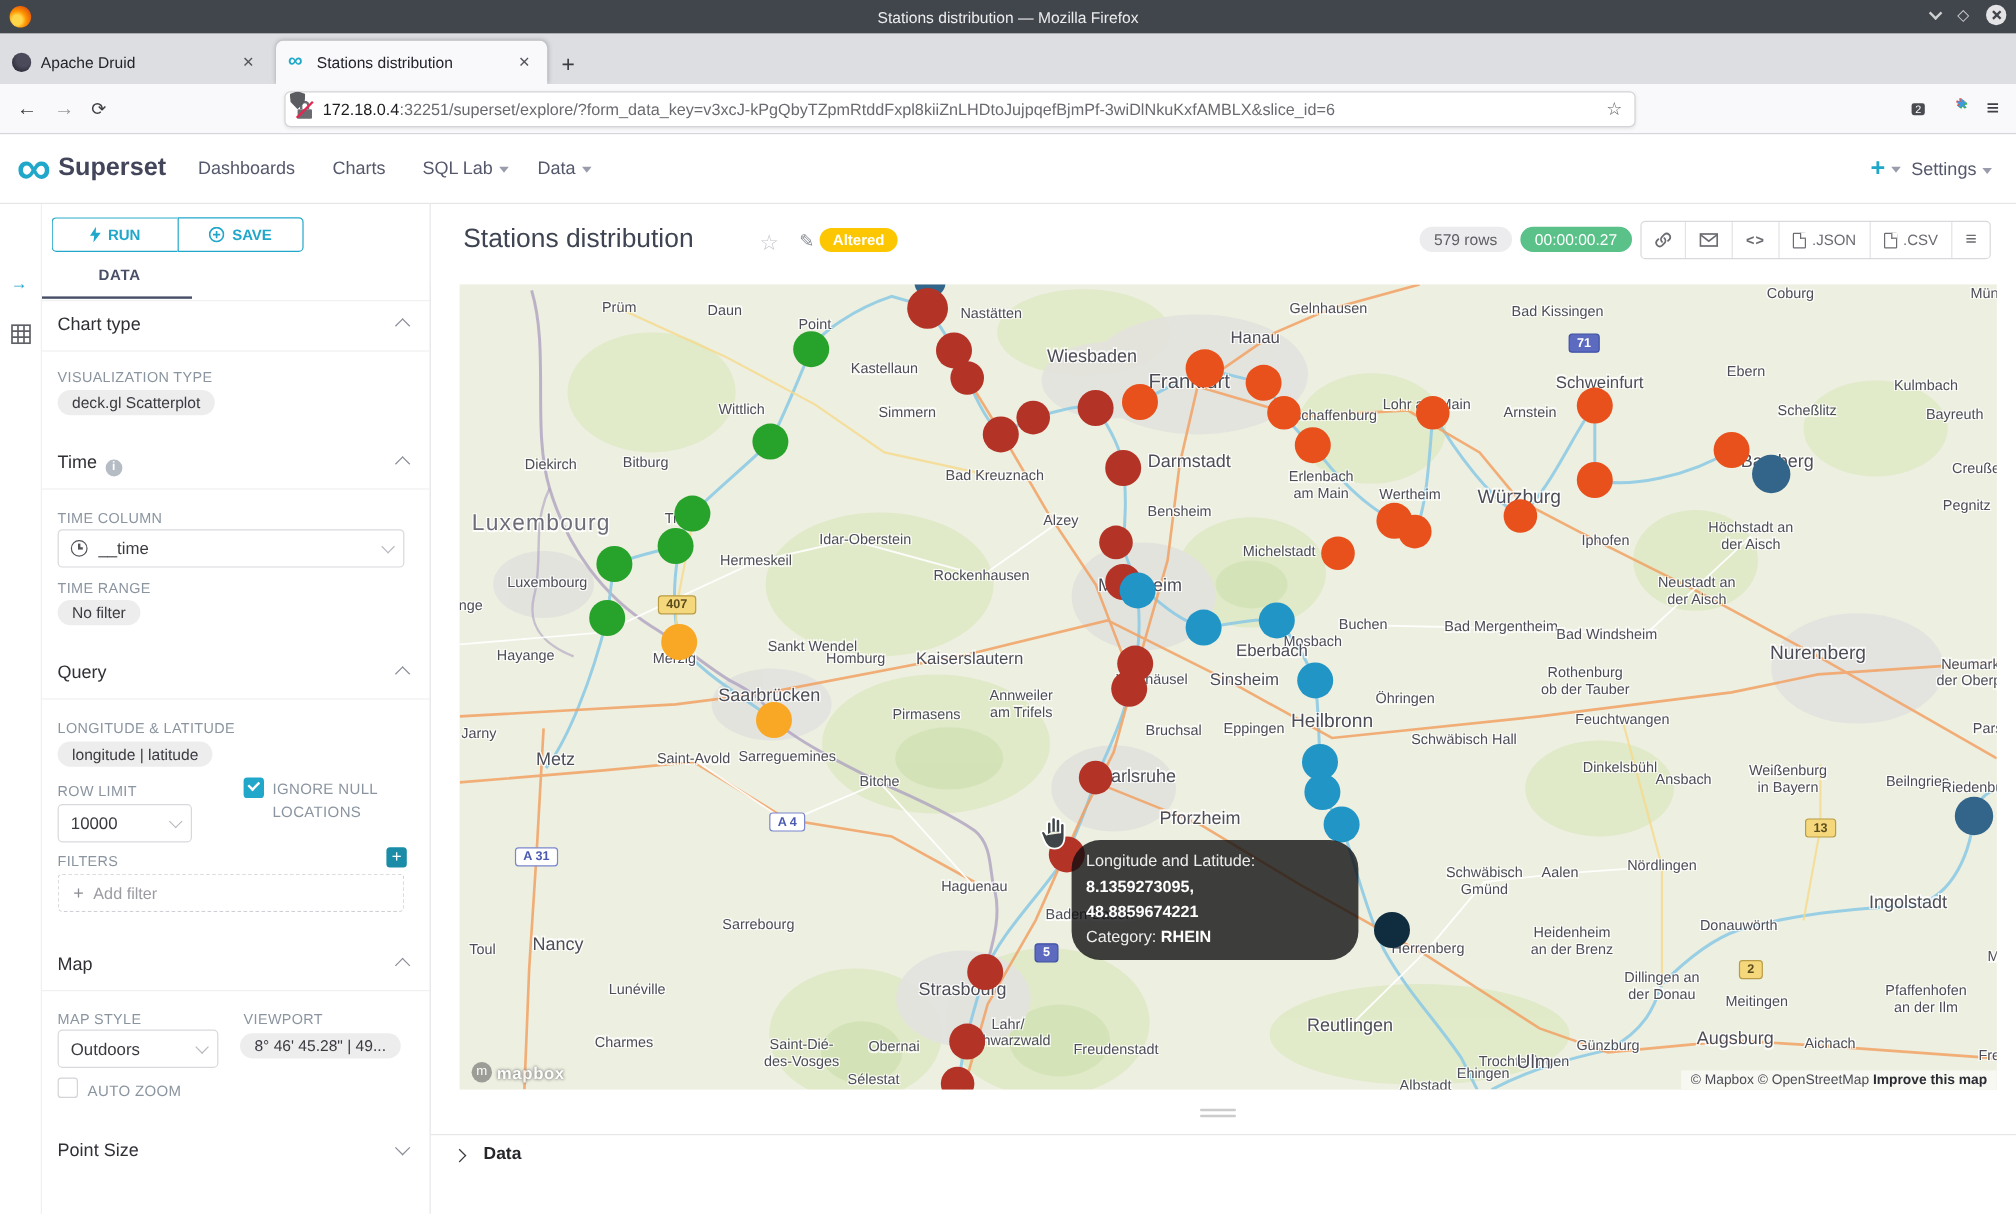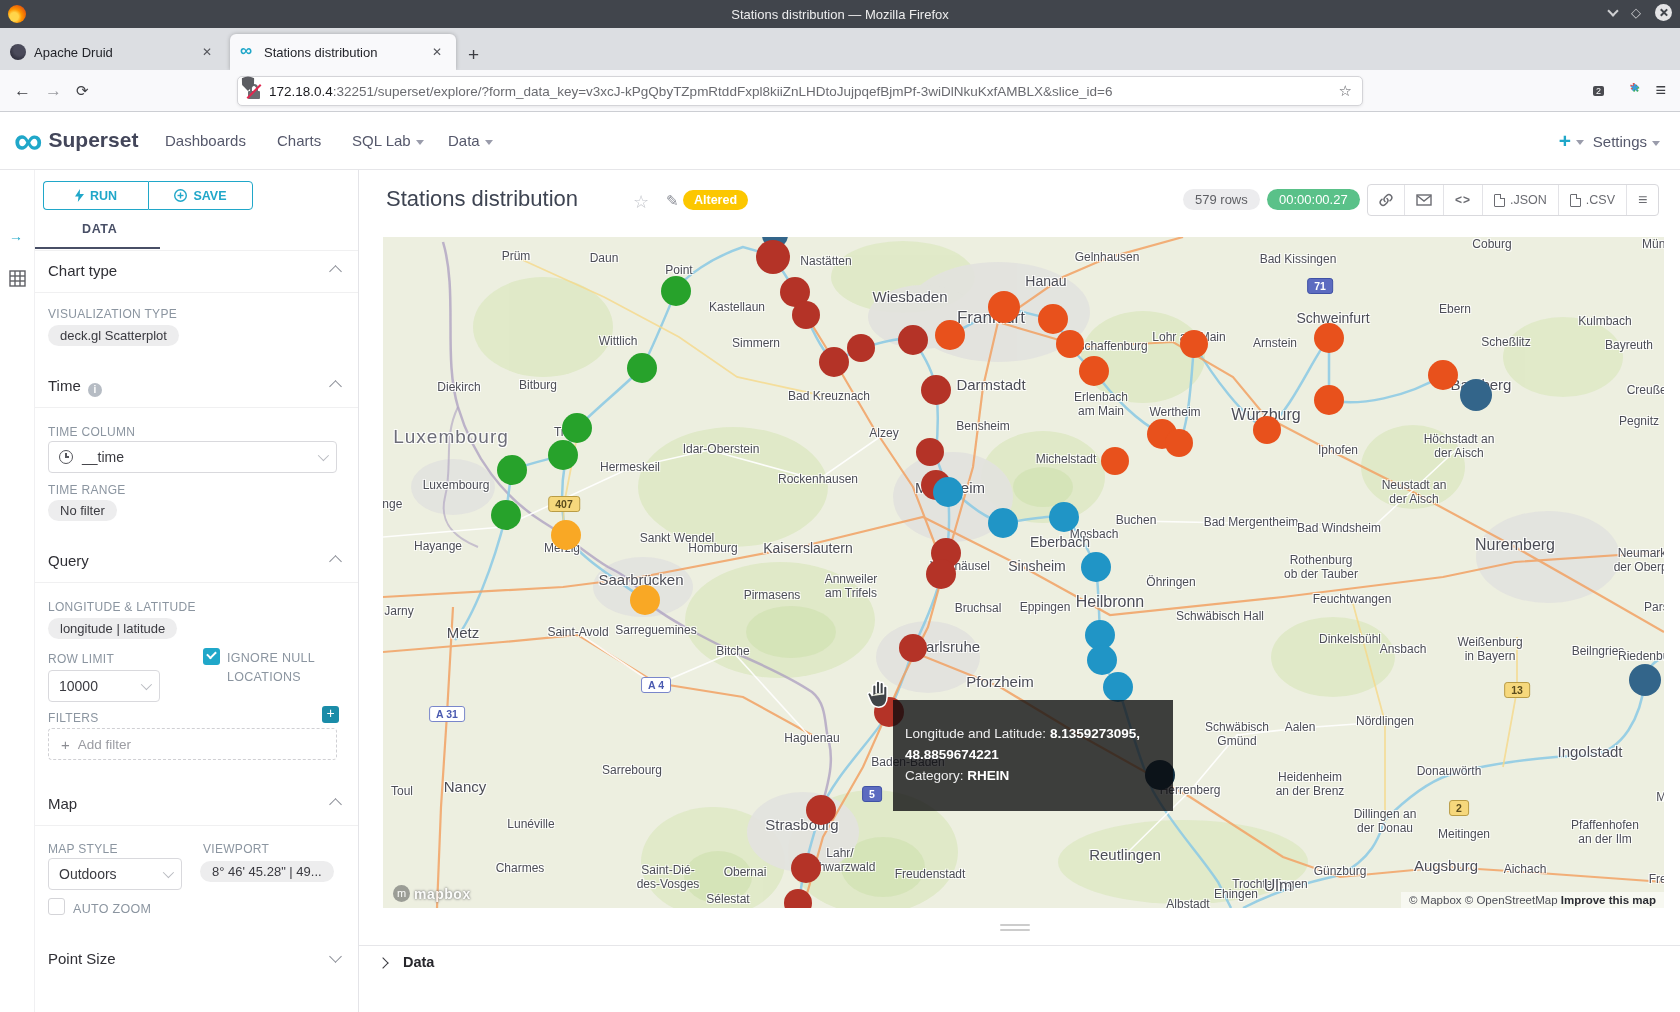--- a/index.html
+++ b/index.html
@@ -98,21 +98,21 @@
   .docico:after { content:""; position:absolute; right:-1px; top:-1px; width:4px; height:4px; background:#fff; border-left:1.4px solid #6b6c72; border-bottom:1.4px solid #6b6c72; }
   
   #map { position:absolute; left:383px; top:237px; width:1281px; height:671px; background:#edefe0; overflow:hidden; }
   #map svg.deco { position:absolute; left:0; top:0; z-index:1; }
   .mlabel { position:absolute; z-index:2; transform:translate(-50%,-50%); font-size:12px; color:#4c4d56; white-space:pre; text-align:center; line-height:1.15; text-shadow:-1px -1px 0 rgba(255,255,255,.85), 1px -1px 0 rgba(255,255,255,.85), -1px 1px 0 rgba(255,255,255,.85), 1px 1px 0 rgba(255,255,255,.85); }
   .mdot { position:absolute; border-radius:50%; z-index:3; transform:translate(-50%,-50%); }
   .shield { position:absolute; z-index:2; transform:translate(-50%,-50%); font-size:10.5px; font-weight:bold; padding:1px 6px; border-radius:3px; }
   .shield.y { background:#f6d87c; border:1px solid #b99c45; color:#5c4d1e; }
   .shield.b { background:#5c6bc0; border:1px solid #3f51a5; color:#fff; }
   .shield.w { background:#fff; border:1px solid #7986cb; color:#4a5ab0; }
-  #tooltip { position:absolute; z-index:6; left:510px; top:463px; width:280px; background:rgba(12,12,14,.78); color:#ededee; font-size:13.5px; line-height:1.55; padding:24px 12px; }
+  #tooltip { position:absolute; z-index:6; left:510px; top:463px; width:239px; background:rgba(12,12,14,.78); color:#ededee; font-size:13.5px; line-height:1.55; padding:8px 12px;border-radius:24px; }
   #tooltip b { color:#fff; }
   #handcursor { position:absolute; z-index:7; left:478px; top:438px; }
   #mblogo { position:absolute; z-index:5; left:10px; bottom:6px; display:flex; align-items:center; gap:4px; opacity:.85; }
   #mblogo .mcirc { width:17px; height:17px; border-radius:50%; background:#8d8f8a; color:#fff; font-size:11px; text-align:center; line-height:17px; }
   #mblogo .mtext { color:#fff; font-weight:bold; font-size:14px; letter-spacing:.5px; text-shadow:0 0 3px #777, 0 0 2px #777; }
   #attrib { position:absolute; z-index:5; right:0; bottom:0; background:rgba(255,255,255,.55); font-size:11.5px; color:#4c4d56; padding:2px 8px; }
   #attrib b { color:#2b2c33; }
   
   #dragbar { position:absolute; left:1000px; top:924px; width:30px; }
   #dragbar div { height:2px; background:#ccc; margin-bottom:3px; border-radius:1px; }

